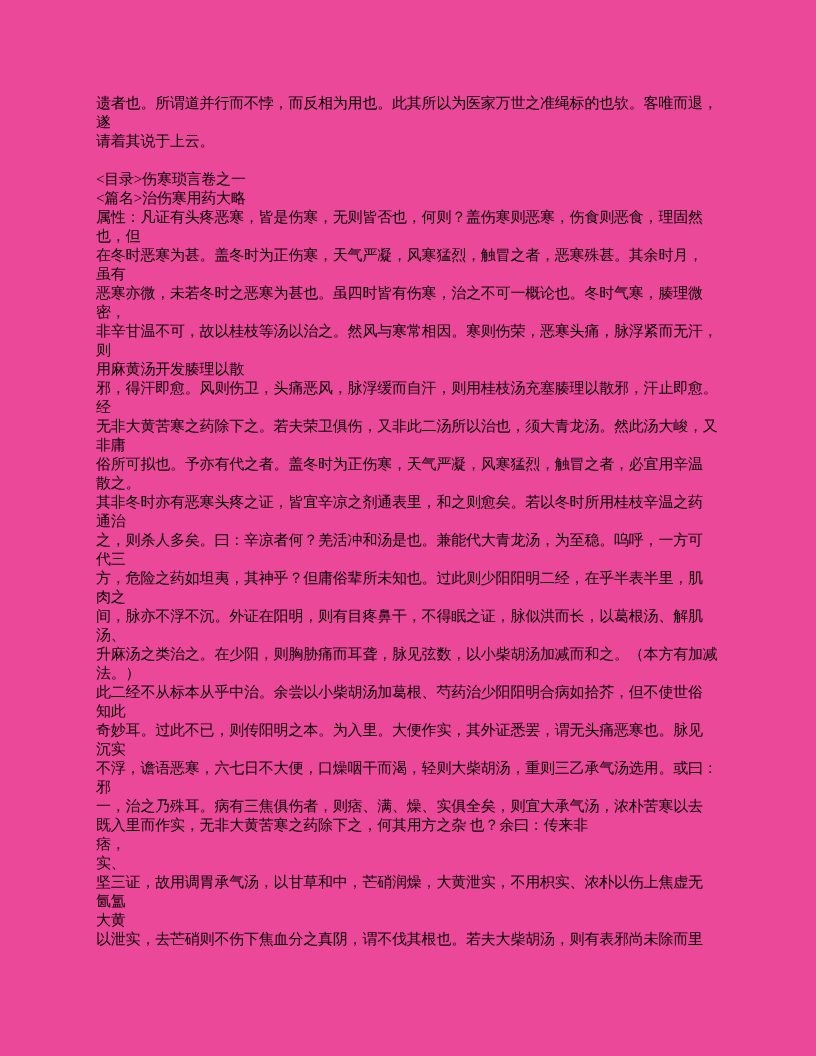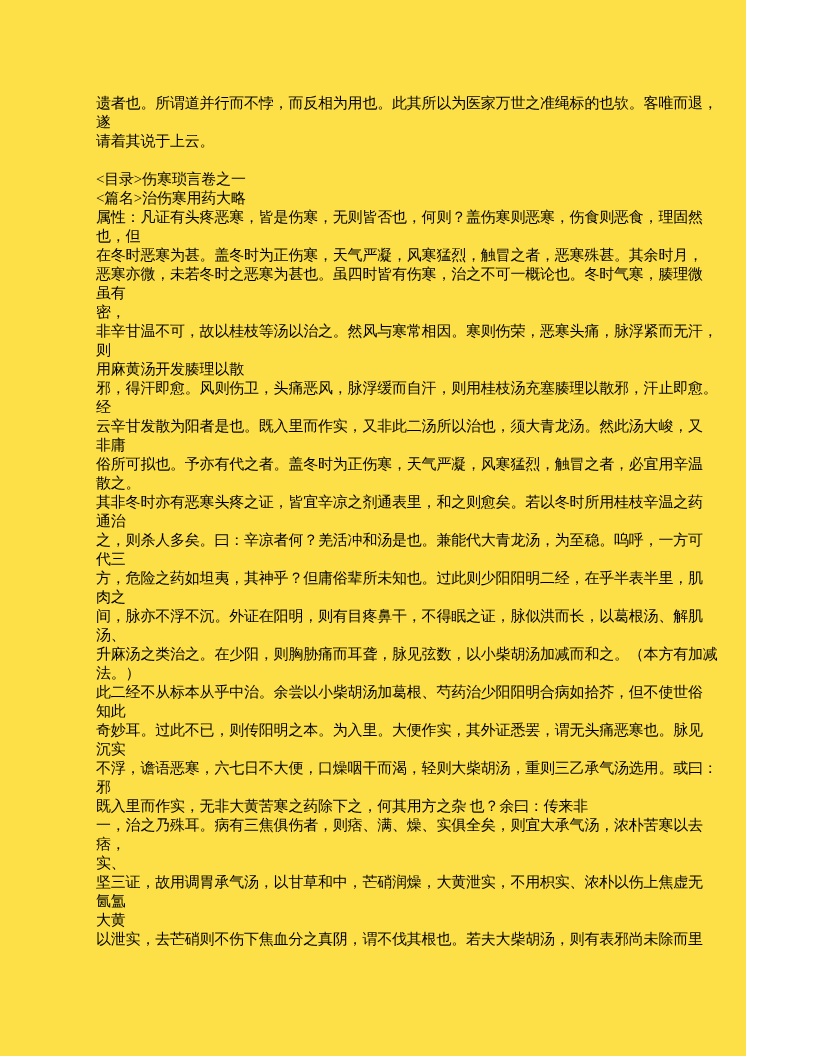--- a/index.html
+++ b/index.html
@@ -7,24 +7,24 @@
     padding: 0;
   }
   body {
     width: 816px;
     height: 1056px;
     background: #ffffff;
     overflow: hidden;
   }
   .page {
     box-sizing: border-box;
-    width: 746px;
+    width: 816px;
     height: 1056px;
     padding: 94px 90px 0 96px;
-    background: #fde047;
+    background: #ec4899;
     overflow: hidden;
   }
   .text-body {
     width: 630px;
   }
   .line {
     font-family: "Liberation Serif", "DejaVu Serif", serif;
     font-size: 15px;
     line-height: 19px;
     min-height: 19px;
@@ -40,50 +40,50 @@
   <div class="text-body">
       <div class="line">遗者也。所谓道并行而不悖，而反相为用也。此其所以为医家万世之准绳标的也欤。客唯而退，</div>
       <div class="line">遂</div>
       <div class="line">请着其说于上云。</div>
       <div class="line"></div>
       <div class="line">&lt;目录&gt;伤寒琐言卷之一</div>
       <div class="line">&lt;篇名&gt;治伤寒用药大略</div>
       <div class="line">属性：凡证有头疼恶寒，皆是伤寒，无则皆否也，何则？盖伤寒则恶寒，伤食则恶食，理固然</div>
       <div class="line">也，但</div>
       <div class="line">在冬时恶寒为甚。盖冬时为正伤寒，天气严凝，风寒猛烈，触冒之者，恶寒殊甚。其余时月，</div>
+      <div class="line">虽有</div>
       <div class="line">恶寒亦微，未若冬时之恶寒为甚也。虽四时皆有伤寒，治之不可一概论也。冬时气寒，腠理微</div>
-      <div class="line">虽有</div>
       <div class="line">密，</div>
       <div class="line">非辛甘温不可，故以桂枝等汤以治之。然风与寒常相因。寒则伤荣，恶寒头痛，脉浮紧而无汗，</div>
       <div class="line">则</div>
       <div class="line">用麻黄汤开发腠理以散</div>
       <div class="line">邪，得汗即愈。风则伤卫，头痛恶风，脉浮缓而自汗，则用桂枝汤充塞腠理以散邪，汗止即愈。</div>
       <div class="line">经</div>
-      <div class="line">云辛甘发散为阳者是也。既入里而作实，又非此二汤所以治也，须大青龙汤。然此汤大峻，又</div>
+      <div class="line">无非大黄苦寒之药除下之。若夫荣卫俱伤，又非此二汤所以治也，须大青龙汤。然此汤大峻，又</div>
       <div class="line">非庸</div>
       <div class="line">俗所可拟也。予亦有代之者。盖冬时为正伤寒，天气严凝，风寒猛烈，触冒之者，必宜用辛温</div>
       <div class="line">散之。</div>
       <div class="line">其非冬时亦有恶寒头疼之证，皆宜辛凉之剂通表里，和之则愈矣。若以冬时所用桂枝辛温之药</div>
       <div class="line">通治</div>
       <div class="line">之，则杀人多矣。曰：辛凉者何？羌活冲和汤是也。兼能代大青龙汤，为至稳。呜呼，一方可</div>
       <div class="line">代三</div>
       <div class="line">方，危险之药如坦夷，其神乎？但庸俗辈所未知也。过此则少阳阳明二经，在乎半表半里，肌</div>
       <div class="line">肉之</div>
       <div class="line">间，脉亦不浮不沉。外证在阳明，则有目疼鼻干，不得眠之证，脉似洪而长，以葛根汤、解肌</div>
       <div class="line">汤、</div>
       <div class="line">升麻汤之类治之。在少阳，则胸胁痛而耳聋，脉见弦数，以小柴胡汤加减而和之。（本方有加减</div>
       <div class="line">法。）</div>
       <div class="line">此二经不从标本从乎中治。余尝以小柴胡汤加葛根、芍药治少阳阳明合病如拾芥，但不使世俗</div>
       <div class="line">知此</div>
       <div class="line">奇妙耳。过此不已，则传阳明之本。为入里。大便作实，其外证悉罢，谓无头痛恶寒也。脉见</div>
       <div class="line">沉实</div>
       <div class="line">不浮，谵语恶寒，六七日不大便，口燥咽干而渴，轻则大柴胡汤，重则三乙承气汤选用。或曰：</div>
       <div class="line">邪</div>
+      <div class="line">一，治之乃殊耳。病有三焦俱伤者，则痞、满、燥、实俱全矣，则宜大承气汤，浓朴苦寒以去</div>
       <div class="line">既入里而作实，无非大黄苦寒之药除下之，何其用方之杂 也？余曰：传来非</div>
-      <div class="line">一，治之乃殊耳。病有三焦俱伤者，则痞、满、燥、实俱全矣，则宜大承气汤，浓朴苦寒以去</div>
       <div class="line">痞，</div>
       <div class="line">实、</div>
       <div class="line">坚三证，故用调胃承气汤，以甘草和中，芒硝润燥，大黄泄实，不用枳实、浓朴以伤上焦虚无</div>
       <div class="line">氤氲</div>
       <div class="line">大黄</div>
       <div class="line">以泄实，去芒硝则不伤下焦血分之真阴，谓不伐其根也。若夫大柴胡汤，则有表邪尚未除而里</div>
     </div>
 </div>
 
 </body></html>

